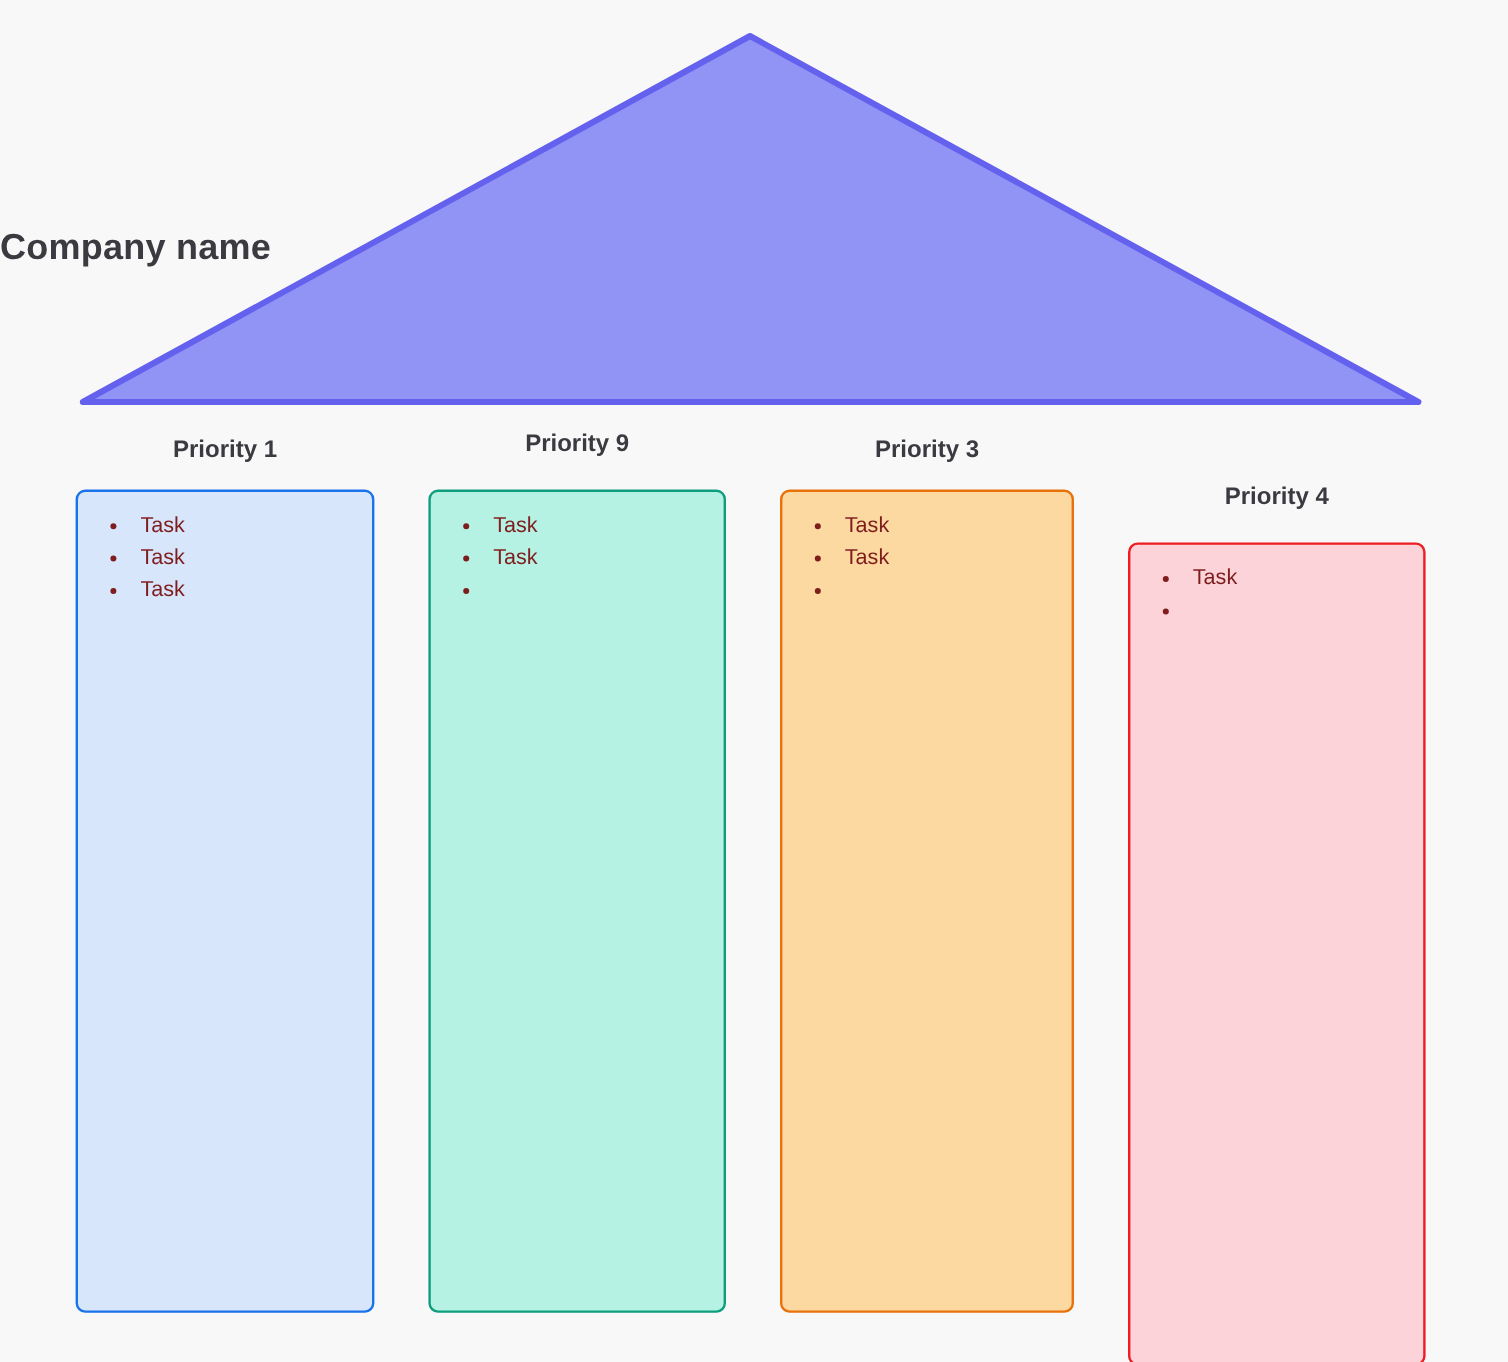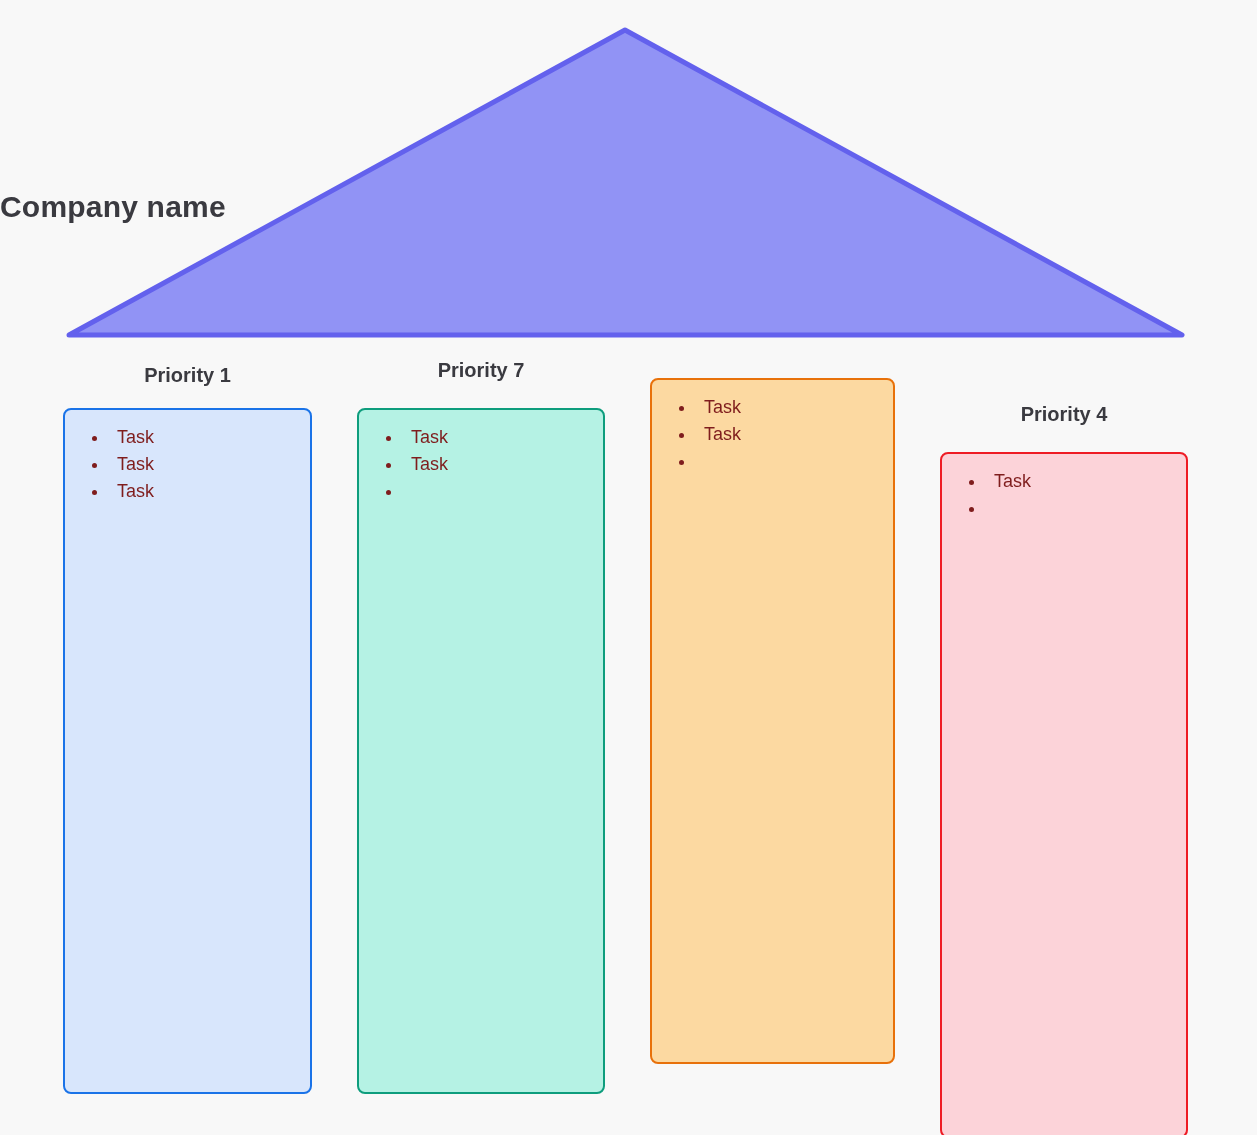--- a/index.html
+++ b/index.html
@@ -91,31 +91,32 @@
     <div class="priority-box" style="background: rgb(216, 230, 252); border-color: rgb(26, 115, 232);">
       <ul class="task-list">
             <li>Task</li>
             <li>Task</li>
             <li>Task</li>
           </ul>
     </div>
   </div>
 
   <div class="column col-2">
-    <div class="col-title">Priority 7</div>
+    <div class="col-title">Priority 9</div>
     <div class="priority-box" style="background: rgb(181, 242, 228); border-color: rgb(14, 157, 125);">
       <ul class="task-list">
             <li>Task</li>
             <li>Task</li>
             <li></li>
           </ul>
     </div>
   </div>
 
   <div class="column col-3">
+    <div class="col-title">Priority 3</div>
     <div class="priority-box" style="background: rgb(252, 217, 161); border-color: rgb(232, 113, 10);">
       <ul class="task-list">
             <li>Task</li>
             <li>Task</li>
             <li></li>
           </ul>
     </div>
   </div>
 
   <div class="column col-4">

